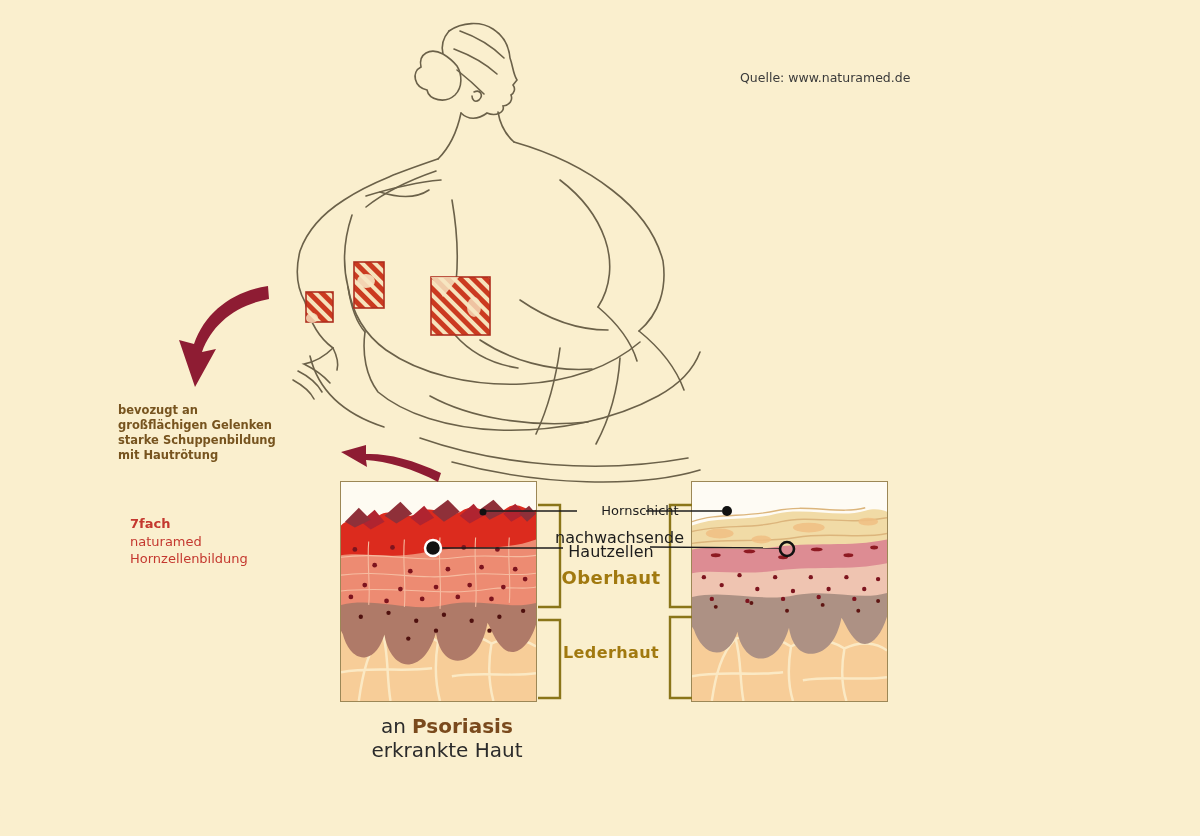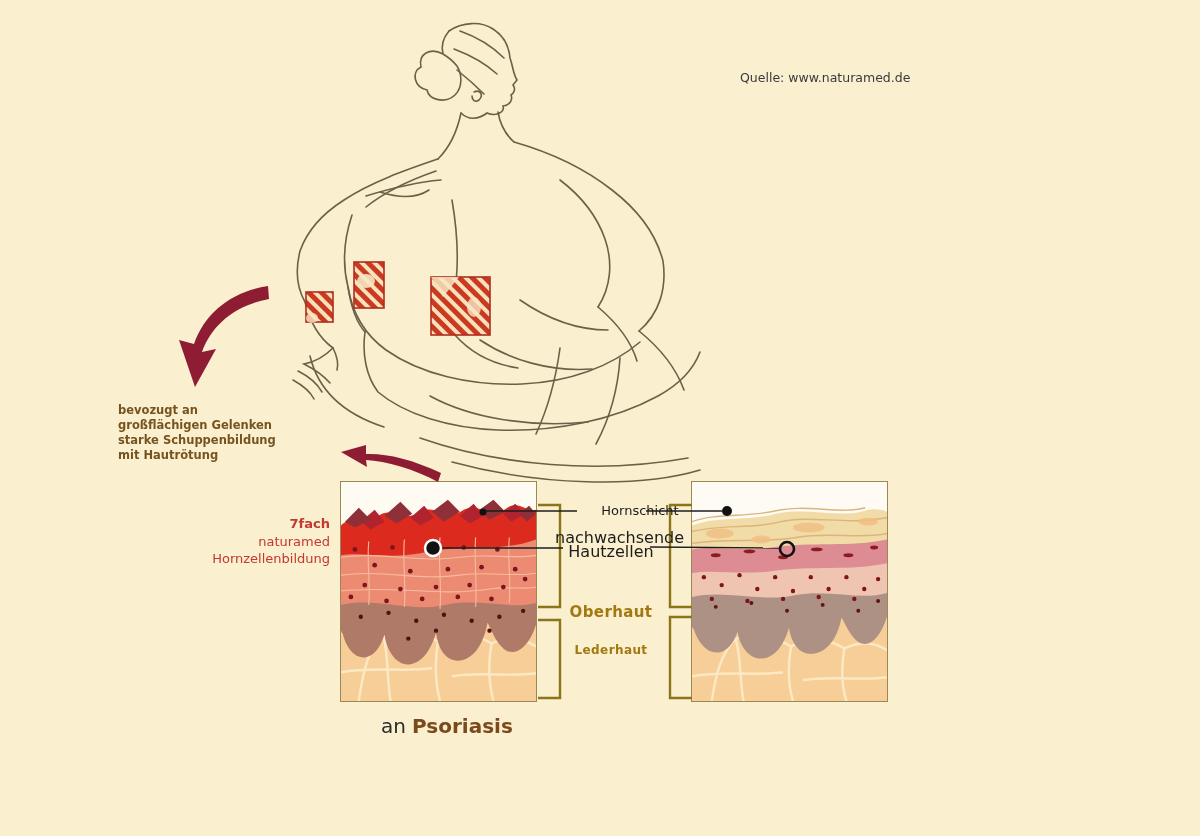--- a/index.html
+++ b/index.html
@@ -9,29 +9,29 @@
   .abs{position:absolute;}
   svg.overlay{position:absolute;left:0;top:0;width:1200px;height:836px;z-index:3;pointer-events:none;}
   .panel{position:absolute;top:481px;width:197px;height:221px;border:1.5px solid #9C8756;
          box-sizing:border-box;background:#FEFBF2;z-index:2;}
   .panel svg{display:block;width:100%;height:100%;}
   .panel.left{left:340px;}
   .panel.right{left:691px;}
   .source{left:740px;top:70px;font-size:12.5px;color:#3A3A3A;z-index:4;}
   .annotation{left:118px;top:403px;width:200px;text-align:left;font-size:11.5px;font-weight:bold;
               line-height:15px;color:#77541F;z-index:4;}
-  .rate-note{left:130px;top:515px;width:200px;text-align:right;font-size:13px;
+  .rate-note{left:130px;top:515px;width:200px;font-size:13px;
              line-height:17.5px;color:#C4382F;z-index:4;}
   .rate-note .hl{font-weight:bold;}
   .lbl{z-index:4;text-align:center;color:#1C1C1C;}
   .lbl-hornschicht{left:584px;top:503px;width:112px;font-size:13px;}
   .lbl-nachwachsende{left:555px;top:531px;width:112px;font-size:16px;line-height:13.5px;}
   .lbl-gold{color:#A1790F;font-weight:bold;letter-spacing:.4px;}
-  .lbl-oberhaut{left:545px;top:567px;width:132px;font-size:15px;margin-top:36px;}
-  .lbl-lederhaut{left:545px;top:643px;width:132px;font-size:12px;}
+  .lbl-oberhaut{left:545px;top:567px;width:132px;font-size:18px;}
+  .lbl-lederhaut{left:545px;top:643px;width:132px;font-size:16px;}
   .caption{z-index:4;text-align:center;color:#2B2B2B;font-size:20px;line-height:24px;}
   .caption-left{left:337px;top:714px;width:220px;}
   .caption-right{left:681px;top:735px;width:220px;}
   .cap-hl{font-weight:bold;color:#7A4A1D;}
   .cap-sp{display:inline-block;width:6px;}
 </style>
 </head>
 <body>
 
 <div class="stage">
@@ -254,15 +254,16 @@
     <div>nachwachsende</div>
     <div>Hautzellen</div>
   </div>
   <div class="abs lbl lbl-gold lbl-oberhaut">Oberhaut</div>
   <div class="abs lbl lbl-gold lbl-lederhaut">Lederhaut</div>
 
   <div class="abs caption caption-left">
     <div>
       <span>an</span><span class="cap-sp"></span><span class="cap-hl">Psoriasis</span>
     </div>
+    <div>erkrankte Haut</div>
   </div>
 
 </div>
 
 </body></html>

